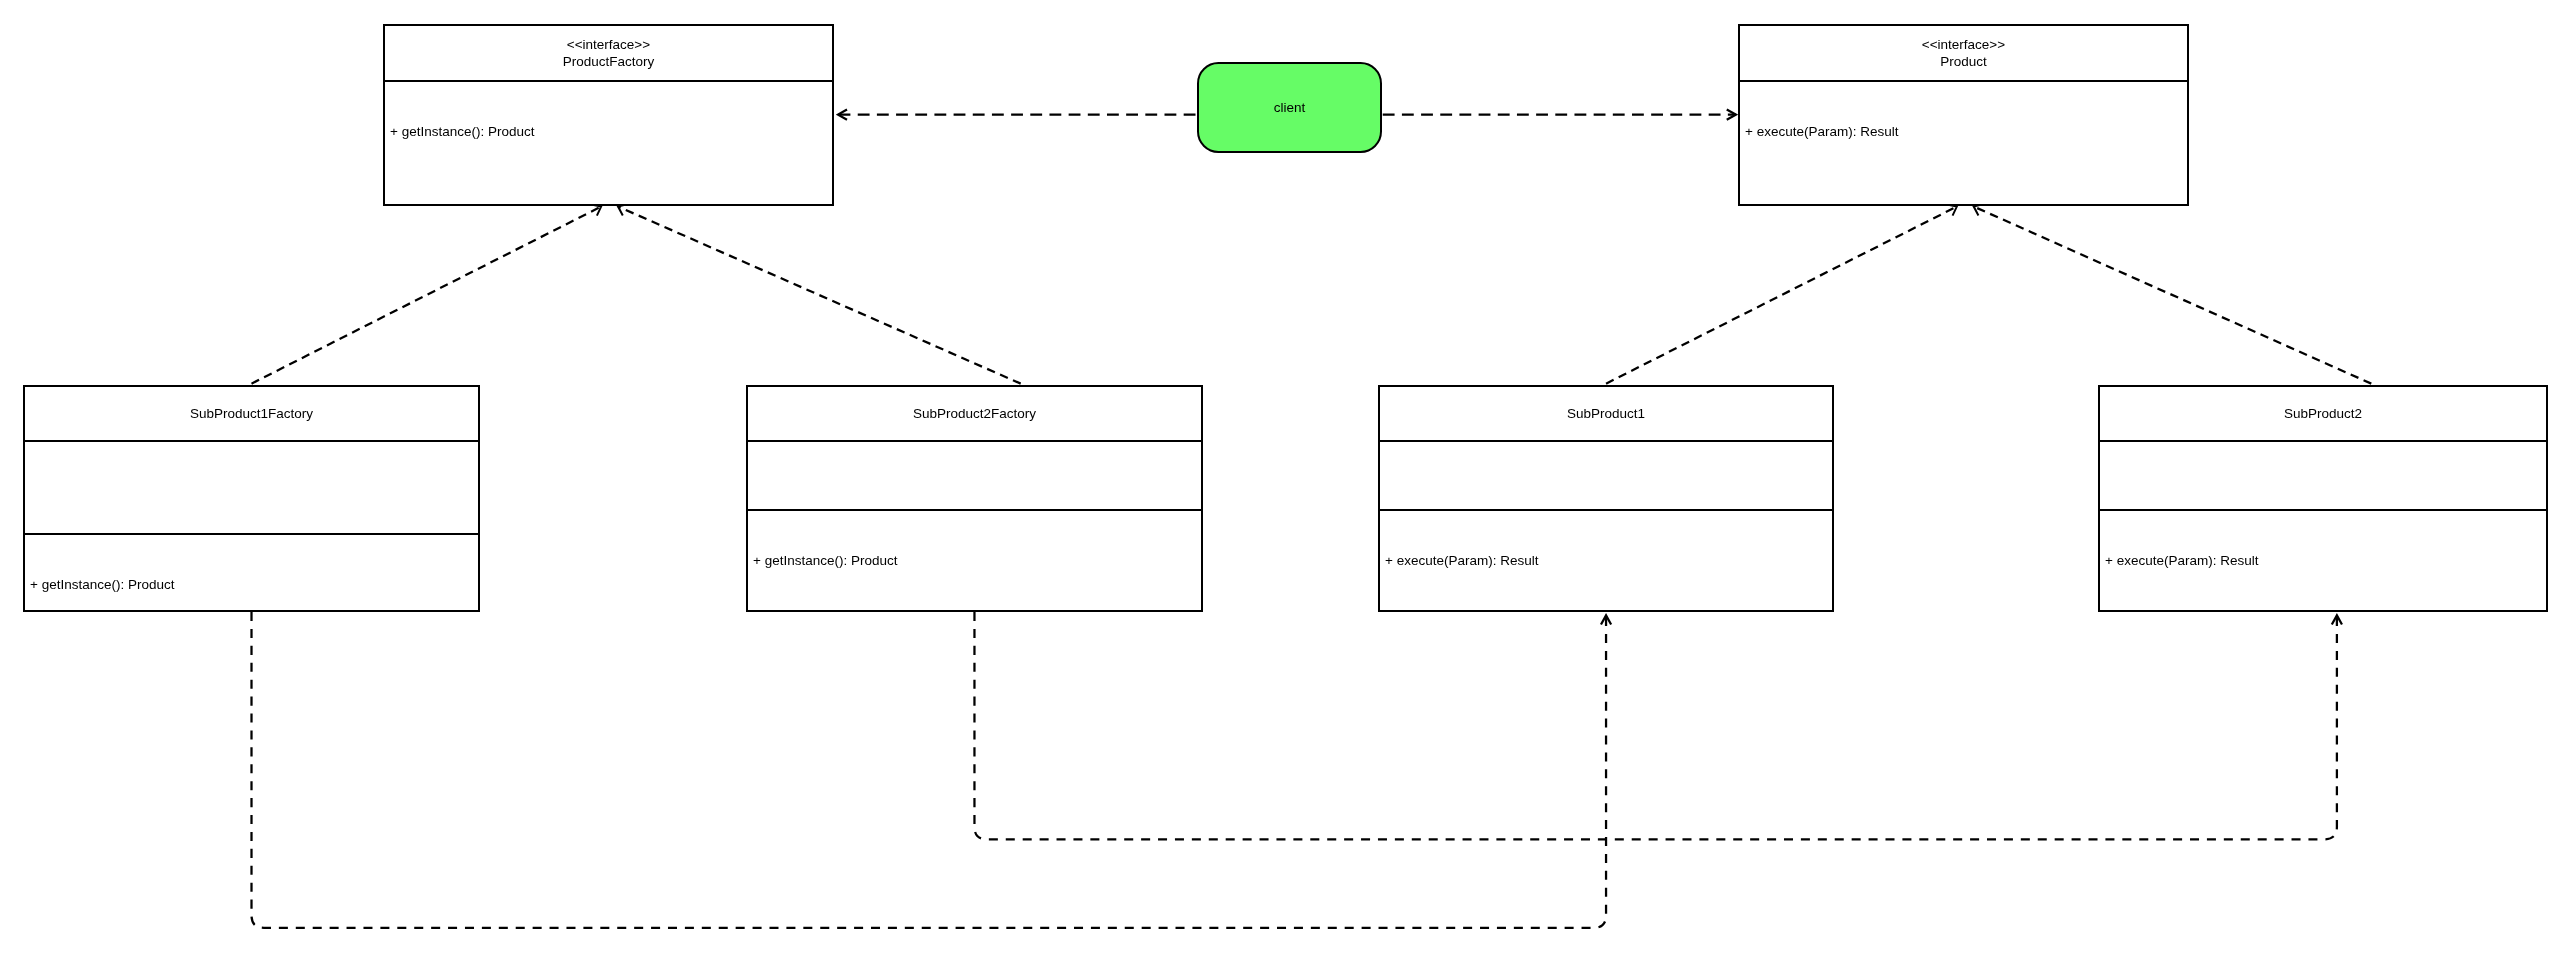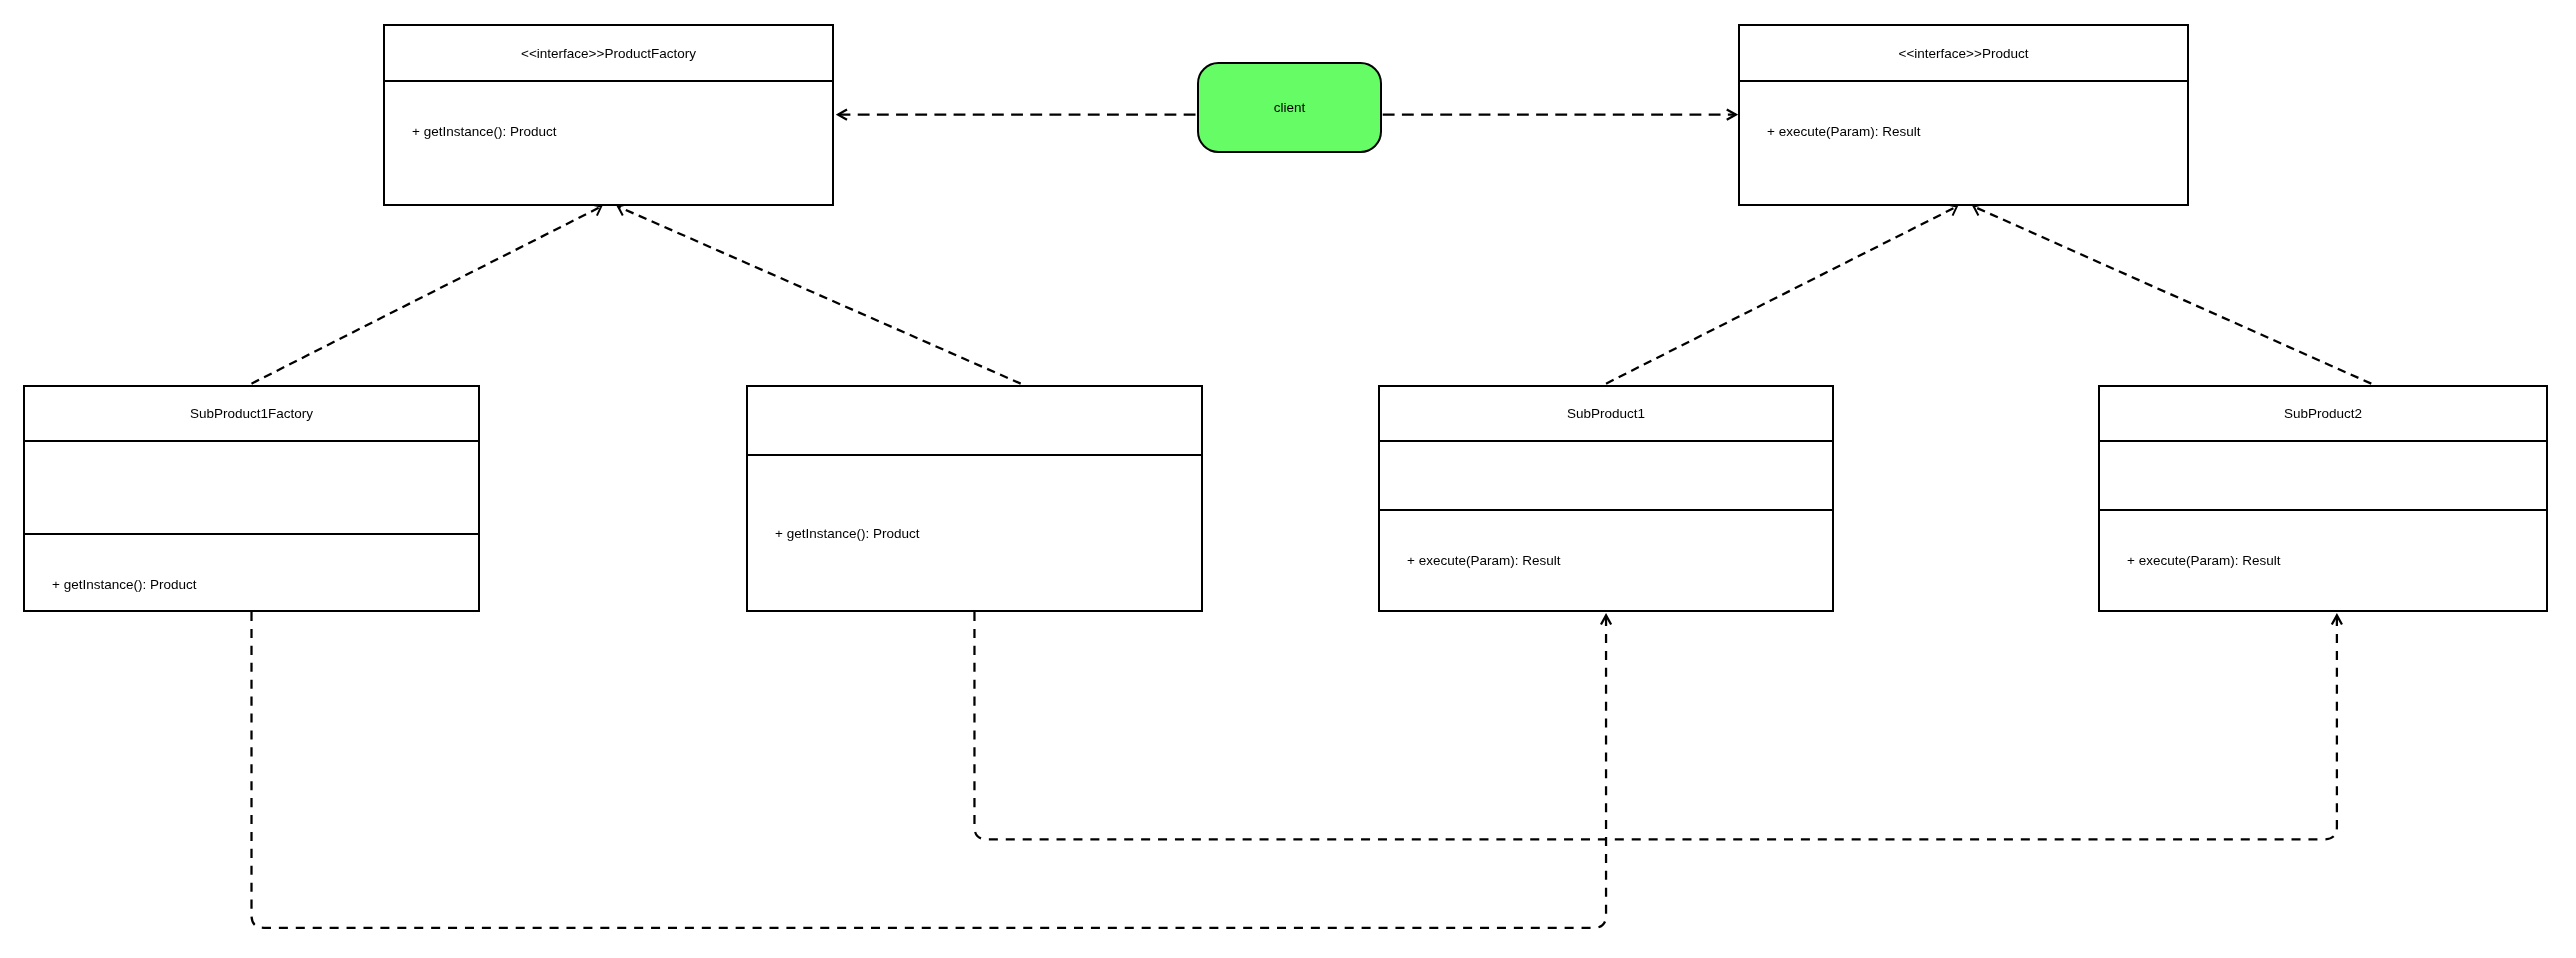--- a/index.html
+++ b/index.html
@@ -26,33 +26,33 @@
   .uml-node{
     position:absolute;
     background:var(--node-fill);
     border:2.3px solid var(--stroke);
     box-sizing:border-box;
     display:flex;flex-direction:column;
     font-size:13.5px;line-height:17px;
   }
   .compartment{box-sizing:border-box;}
   .title-comp{
-    display:flex;flex-direction:row;
+    display:flex;flex-direction:column;
     justify-content:center;align-items:center;
     text-align:center;
     border-bottom:2.3px solid var(--stroke);
     flex:0 0 auto;
   }
   .iface-title{height:56px;}
   .class-title{height:55px;}
   .attrs-comp{height:69px;border-bottom:2.3px solid var(--stroke);flex:0 0 auto;}
   .methods-comp{
     flex:1 1 auto;
     display:flex;align-items:center;
-    padding-left:27px;
+    padding-left:5px;
   }
   .iface-body{padding-bottom:22.6px;}
 
   #node-client{
     position:absolute;
     left:1197px;top:62px;width:185px;height:91px;
     box-sizing:border-box;
     background:var(--client-fill);
     border:2.3px solid var(--stroke);
     border-radius:21.4px;
@@ -123,20 +123,23 @@
     <div class="compartment title-comp class-title">
       <div>SubProduct1Factory</div>
     </div>
     <div class="compartment attrs-comp"></div>
     <div class="compartment methods-comp">
       <div>+ getInstance(): Product</div>
     </div>
   </div>
 
   <div class="uml-node" id="node-sub-product2-factory">
+    <div class="compartment title-comp class-title">
+      <div>SubProduct2Factory</div>
+    </div>
     <div class="compartment attrs-comp"></div>
     <div class="compartment methods-comp">
       <div>+ getInstance(): Product</div>
     </div>
   </div>
 
   <div class="uml-node" id="node-sub-product1">
     <div class="compartment title-comp class-title">
       <div>SubProduct1</div>
     </div>

